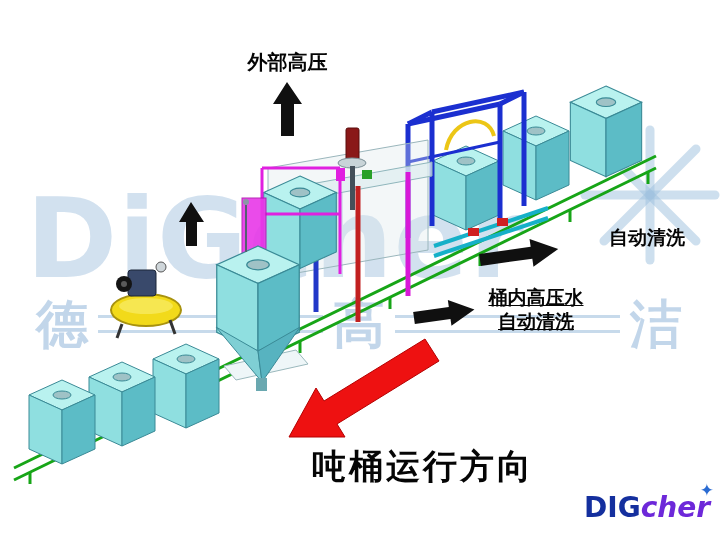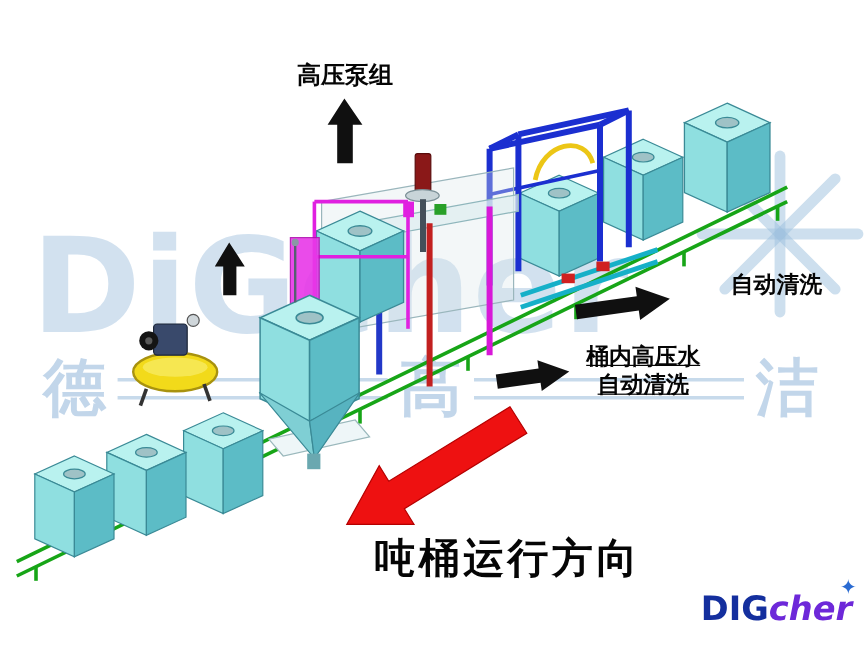--- a/index.html
+++ b/index.html
@@ -143,21 +143,21 @@
       <line x1="170" y1="320" x2="175" y2="334" stroke="#333333" stroke-width="3"></line>
     </g>
 
     <polygon fill="#101010" points="281,136 281,104 273,104 287,82 302,104 294,104 294,136"></polygon>
     <polygon fill="#101010" points="186,246 186,222 179,222 191,202 204,222 197,222 197,246"></polygon>
     <polygon fill="#101010" transform="rotate(-8 480 260)" points="480,254 532,254 532,246 559,260 532,274 532,266 480,266"></polygon>
     <polygon fill="#101010" transform="rotate(-8 414 318)" points="414,312 450,312 450,305 475,318 450,331 450,324 414,324"></polygon>
     <polygon fill="#ee1111" stroke="#b50000" points="425,339 324,401 316,388 289,437 345,437 337,424 439,361"></polygon>
   </svg>
 
-  <div class="lbl lbl-pump">高压泵组</div>
+  <div class="lbl lbl-pump">外部高压</div>
   <div class="lbl lbl-external">
     <div>自动清洗</div>
   </div>
   <div class="lbl lbl-internal">
     <div>桶内高压水</div>
     <div>自动清洗</div>
   </div>
   <div class="lbl lbl-direction">吨桶运行方向</div>
 
   <div class="logo">

